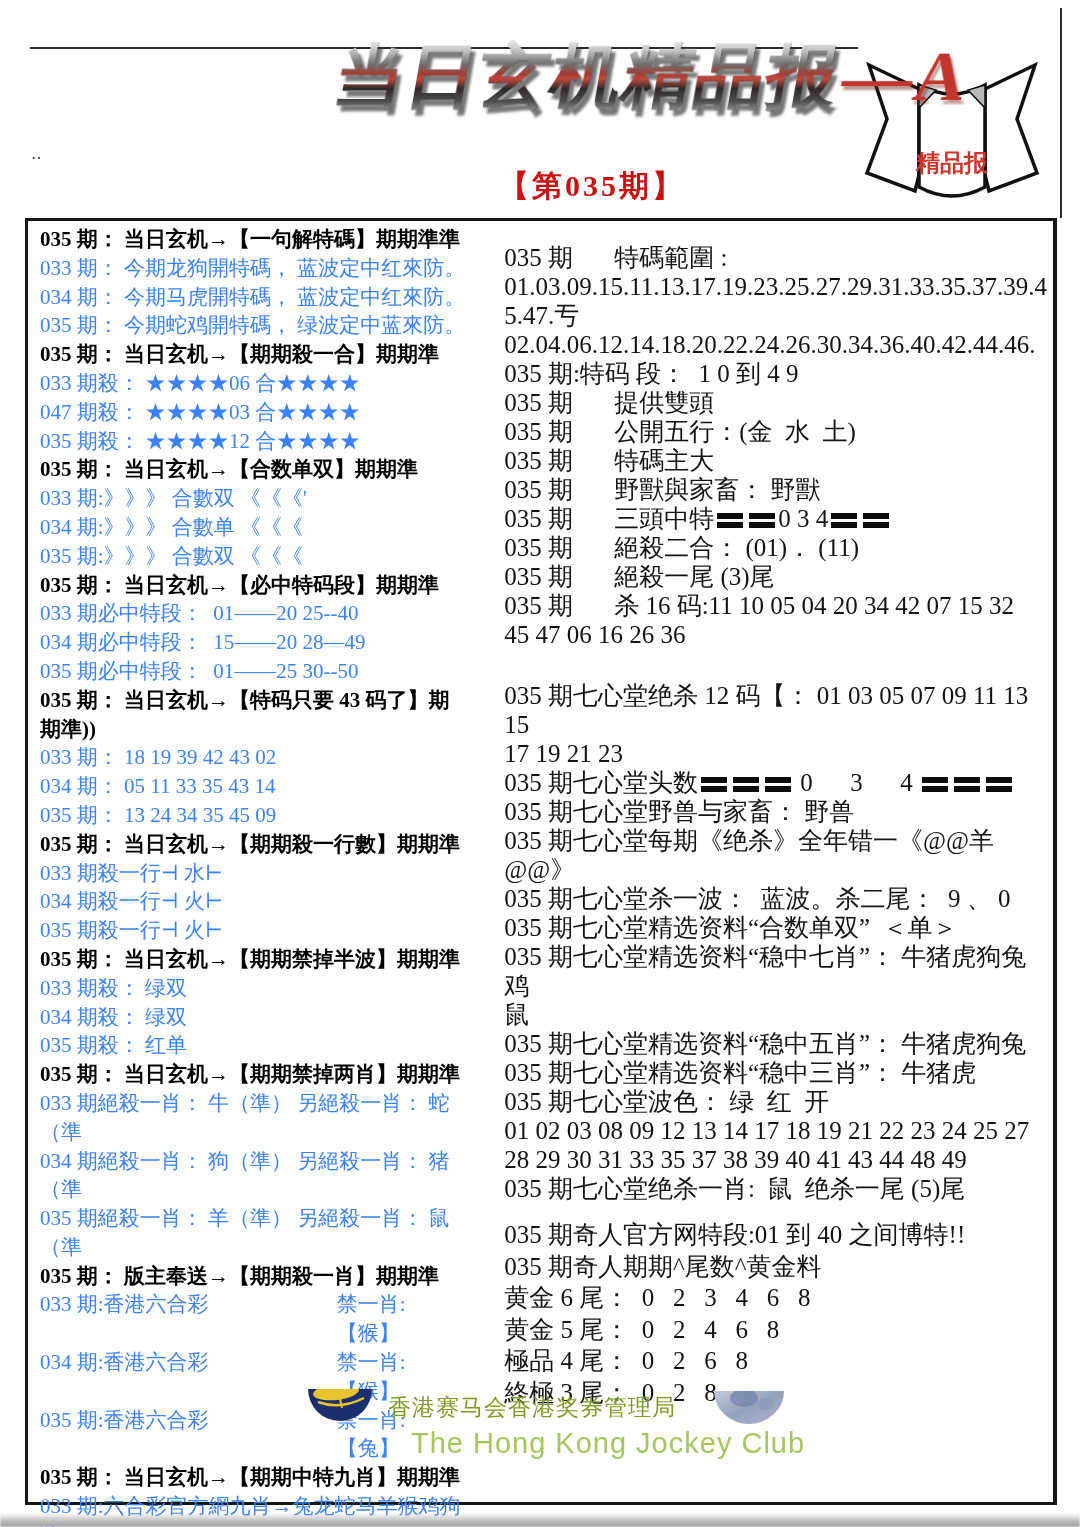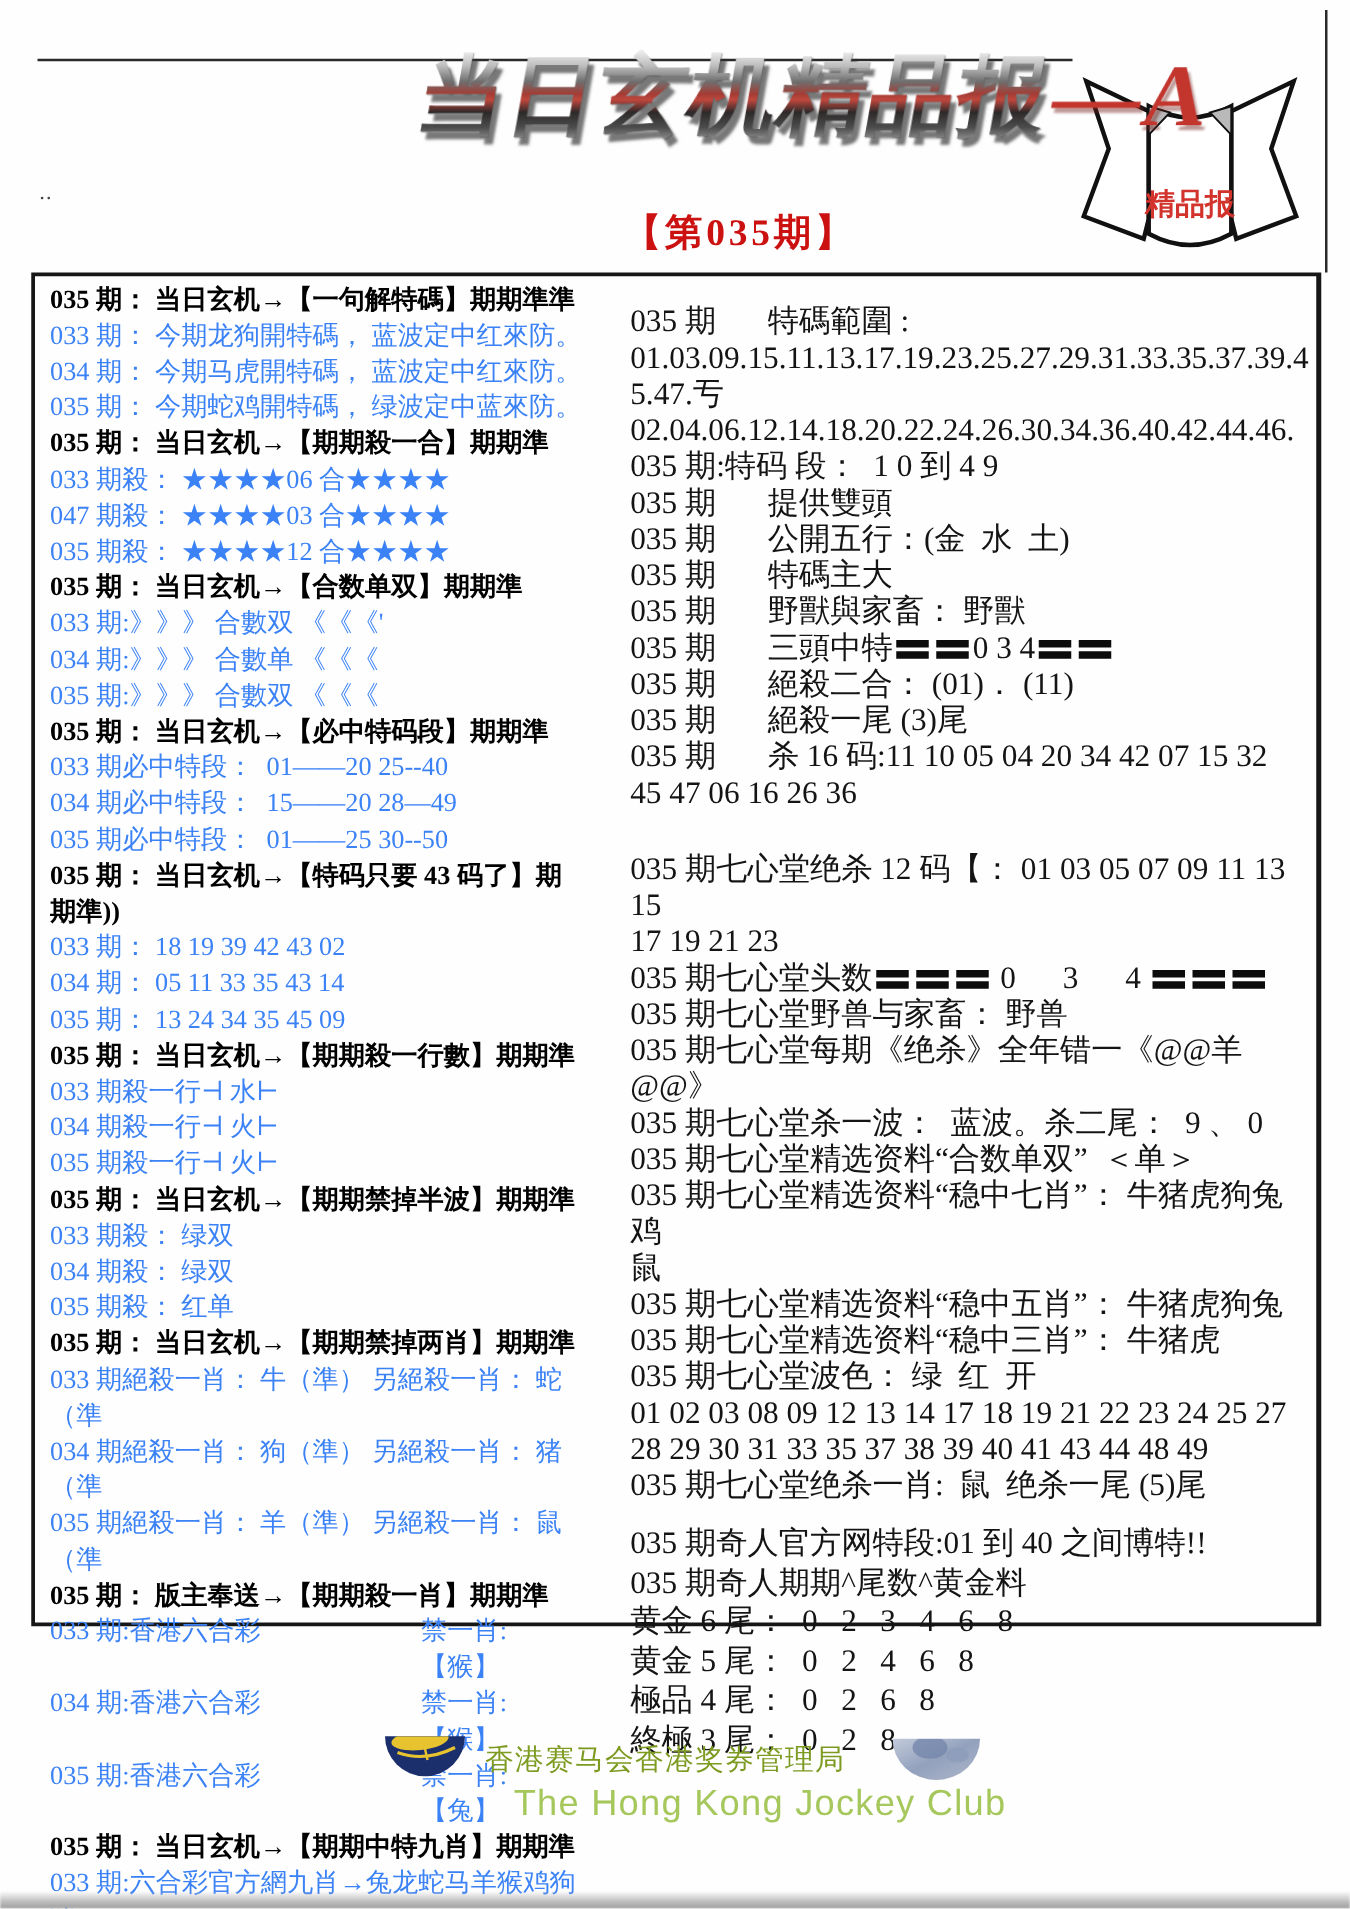--- a/index.html
+++ b/index.html
@@ -14,21 +14,21 @@
          font-weight:bold;font-size:70px;letter-spacing:2px;white-space:nowrap;z-index:2;}
   .t-main{background:linear-gradient(180deg,#f4f4f4 0%,#bdbdbd 18%,#6f6f6f 34%,#a43c34 47%,#c0473d 53%,#2d2929 66%,#4d4d4d 82%,#ababab 100%);
           -webkit-background-clip:text;background-clip:text;color:#3c3c3c;-webkit-text-fill-color:transparent;
           filter:drop-shadow(5px 6px 1px rgba(45,45,45,.55)) drop-shadow(1px 1px 0 rgba(90,90,90,.5));}
   .t-suffix{color:#c2362e;margin-left:4px;filter:drop-shadow(3px 4px 1px rgba(110,30,25,.45));}
   .issue{position:absolute;left:50%;top:166px;transform:translateX(-50%);margin-left:52px;
          color:#cc1111;font-weight:bold;font-size:30px;letter-spacing:3px;white-space:nowrap;}
   .ribbon{position:absolute;left:856px;top:55px;width:192px;height:178px;}
   .ribbon svg{display:block;}
   
-  .main-box{position:absolute;left:25px;top:218px;width:1032px;height:1083px;box-sizing:border-box;
+  .main-box{position:absolute;left:25px;top:218px;width:1032px;height:1287px;box-sizing:border-box;
             border:3px solid #161616;border-right-width:4px;display:flex;gap:20px;}
   .col-left{width:575px;box-sizing:border-box;padding:4px 0 0 12px;}
   .col-right{flex:1;box-sizing:border-box;padding:22px 6px 0 16px;}
   .row{white-space:pre-wrap;}
   .col-left .row{font-size:21px;line-height:28.8px;color:#3b82f6;}
   .col-left .row.b{font-weight:bold;color:#000;}
   .col-right .row{font-size:25px;line-height:29px;color:#141414;}
   .block1{margin-top:32px;}
   .block2{margin-top:16px;}
   .block2 .row{line-height:31.5px;}

